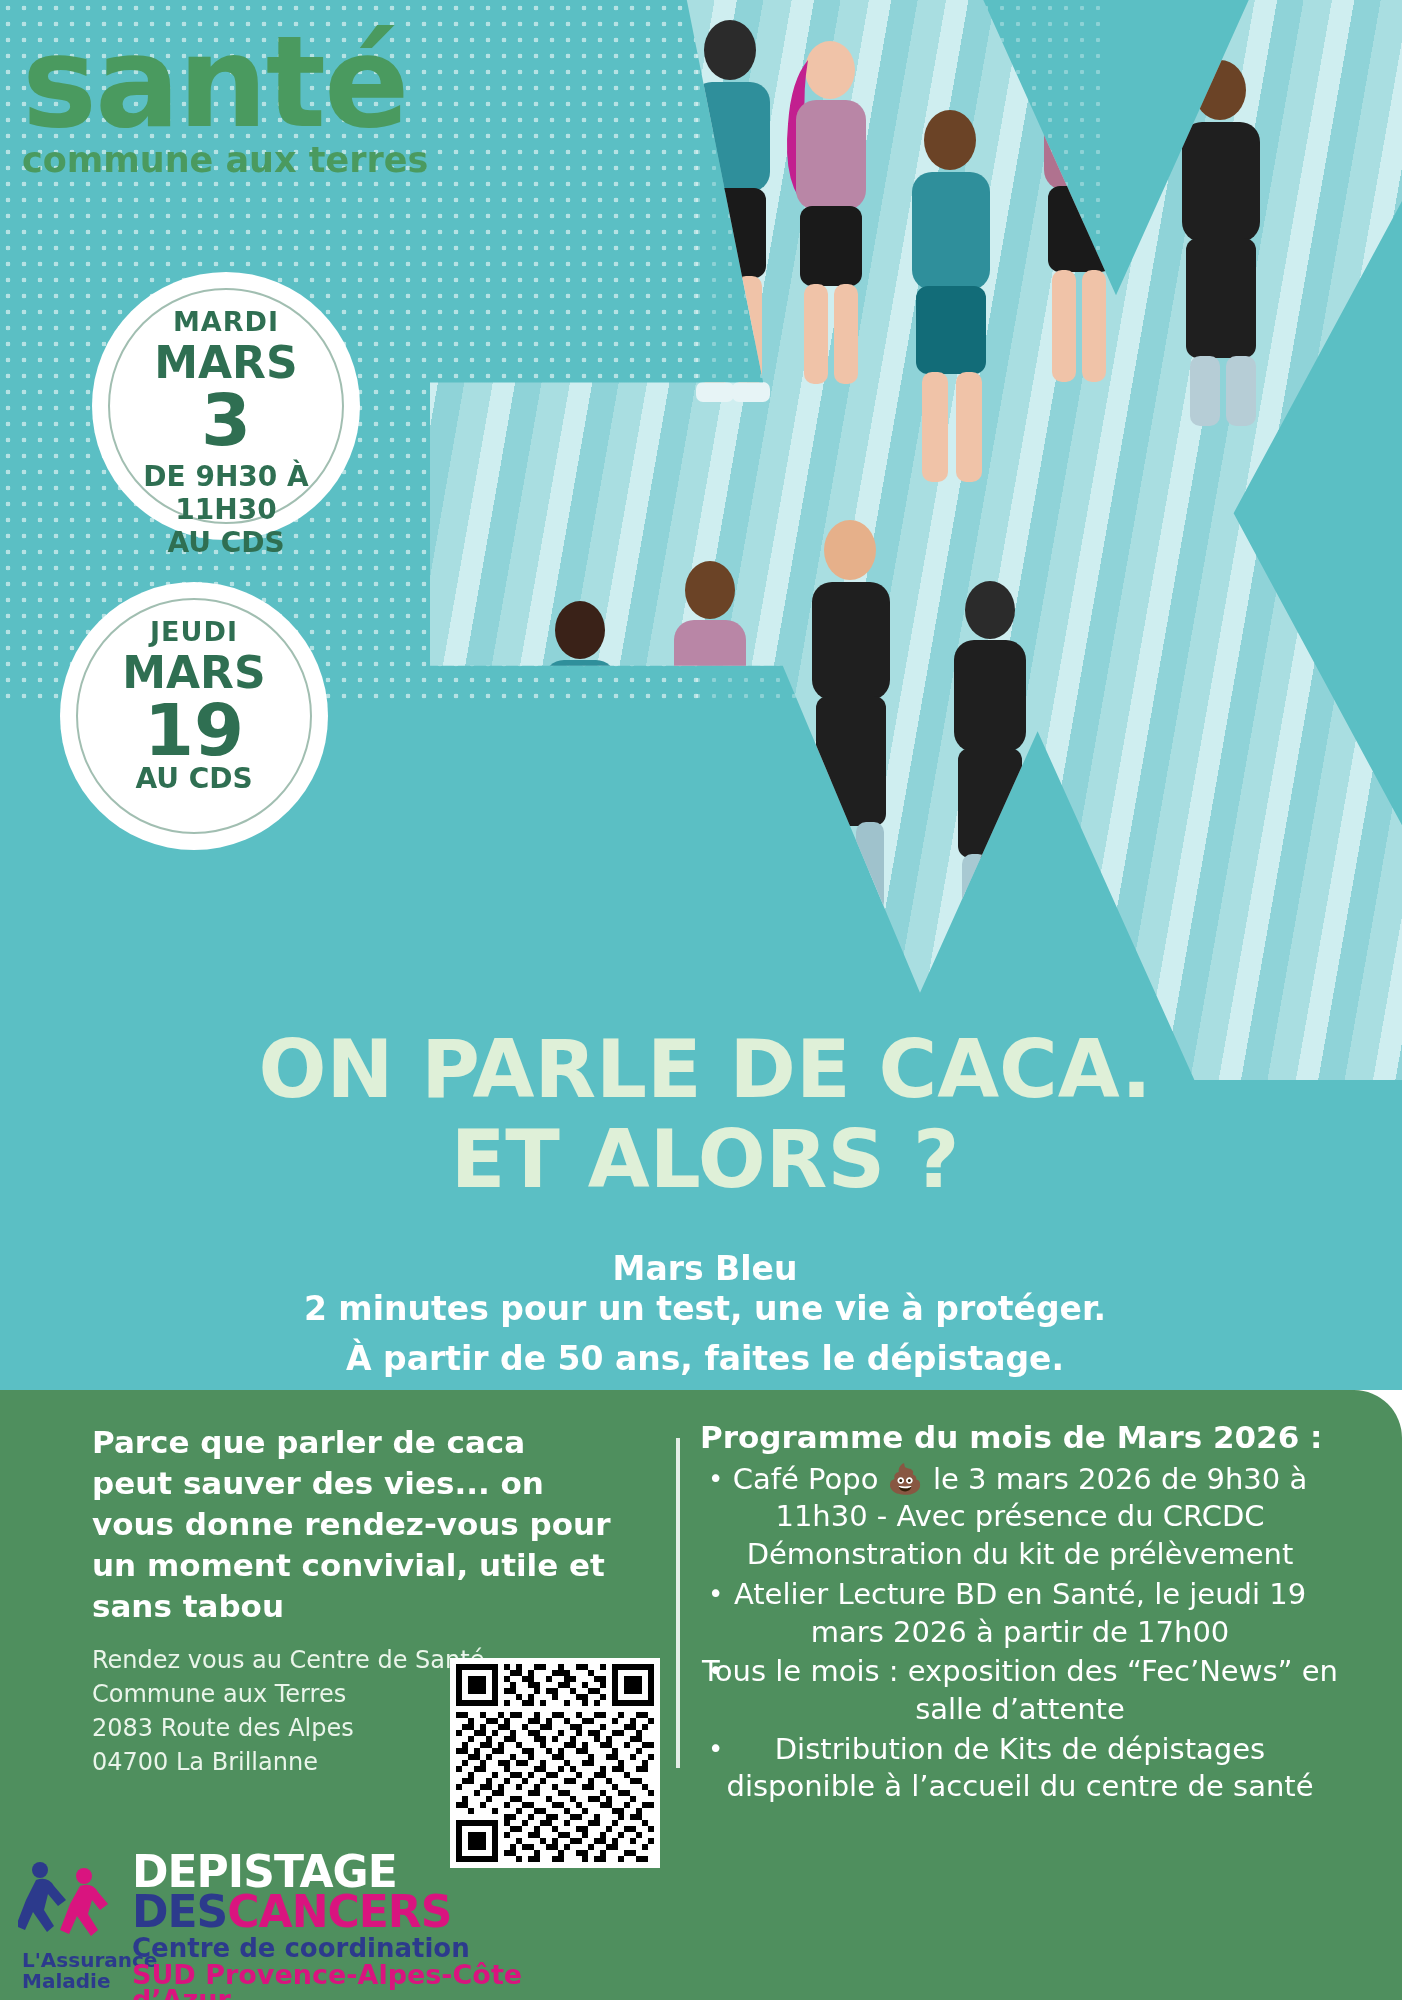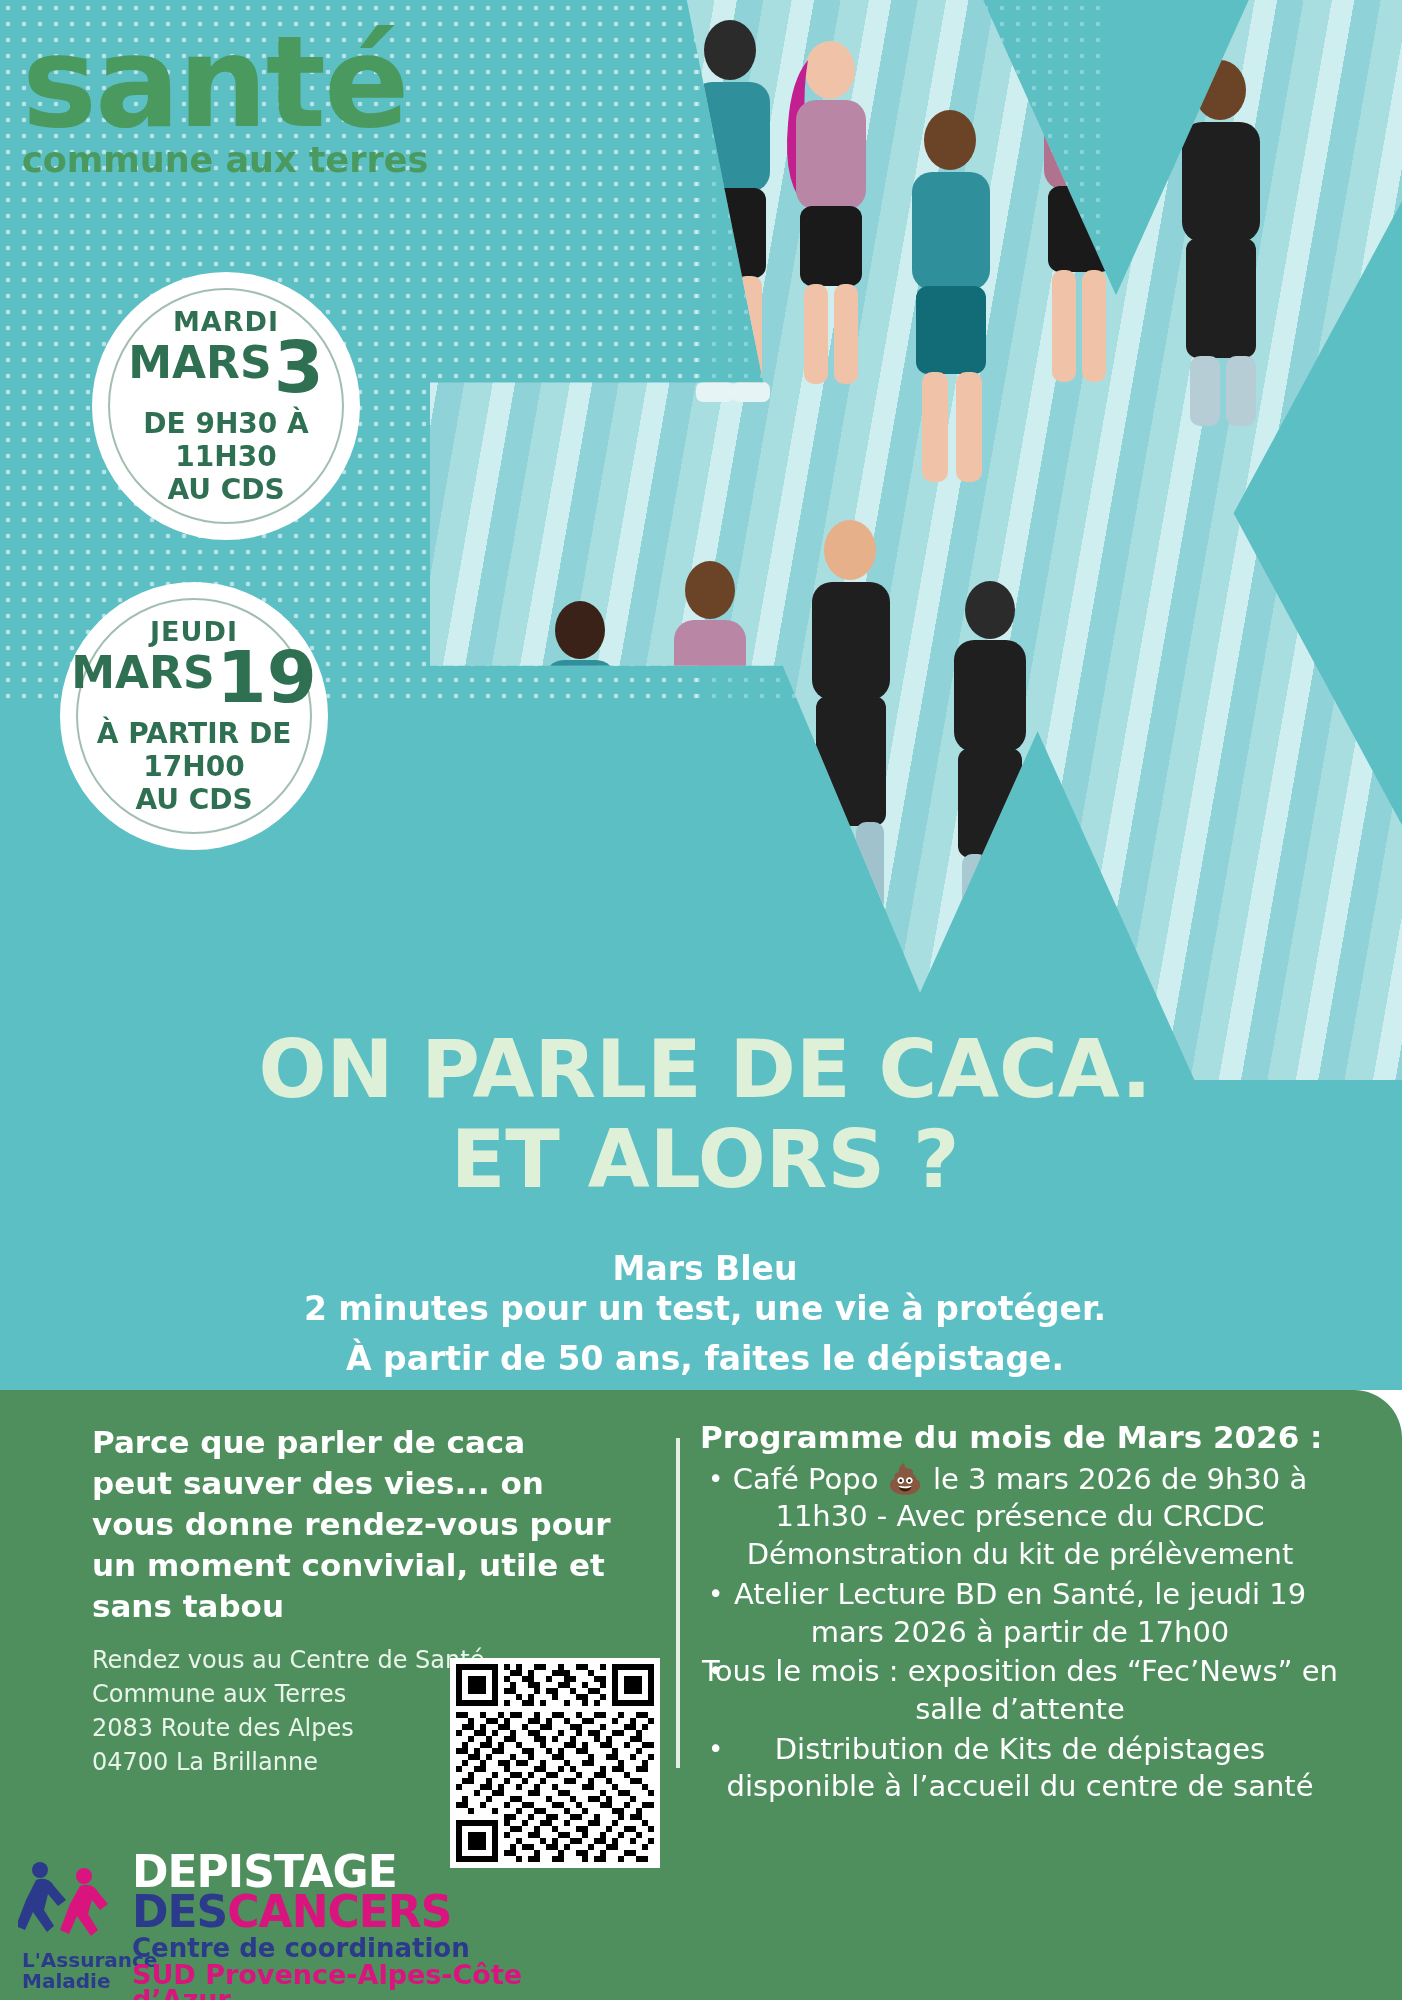--- a/index.html
+++ b/index.html
@@ -109,21 +109,21 @@
     left: 16px; top: 16px; right: 16px; bottom: 16px;
     border-radius: 50%;
     border: 2px solid rgba(47,111,82,0.45);
   }
   .badge .inner { position: relative; z-index: 2; padding-top: 34px; }
   .badge .line1 {
     font-size: 27px; font-weight: 700; letter-spacing: 1px;
   }
   .badge .line2 {
     font-size: 44px; font-weight: 700; letter-spacing: 0px;
-    display: flex; justify-content: center; gap: 2px;
+    display: flex; justify-content: center; gap: 2px; flex-direction: column;
   }
   .badge .line2 .big { font-size: 72px; line-height: 0.86; }
   .badge .line3 { font-size: 28px; font-weight: 700; margin-top: 8px; }
   .badge .line4 { font-size: 28px; font-weight: 700; margin-top: 0; }
 
   #badge-1 { left: 92px; top: 272px; width: 268px; height: 268px; }
   #badge-2 { left: 60px; top: 582px; width: 268px; height: 268px; }
 
   
   .headline {
@@ -355,21 +355,20 @@
     </div>
 
     <div class="badge" id="badge-2">
       <div class="ring"></div>
       <div class="inner">
         <div class="line1">JEUDI</div>
         <div class="line2">
           <span>MARS</span>
           <span class="big">19</span>
         </div>
-        <div class="line3">À PARTIR DE 17H00</div>
         <div class="line4">AU CDS</div>
       </div>
     </div>
 
     <div class="headline" id="h2">ON PARLE DE CACA.</div>
     <div class="headline" id="h3">ET ALORS ?</div>
 
     <div class="subline" id="sub1">Mars Bleu</div>
     <div class="subline" id="sub2">2 minutes pour un test, une vie à protéger.</div>
     <div class="subline" id="sub3">À partir de 50 ans, faites le dépistage.</div>

